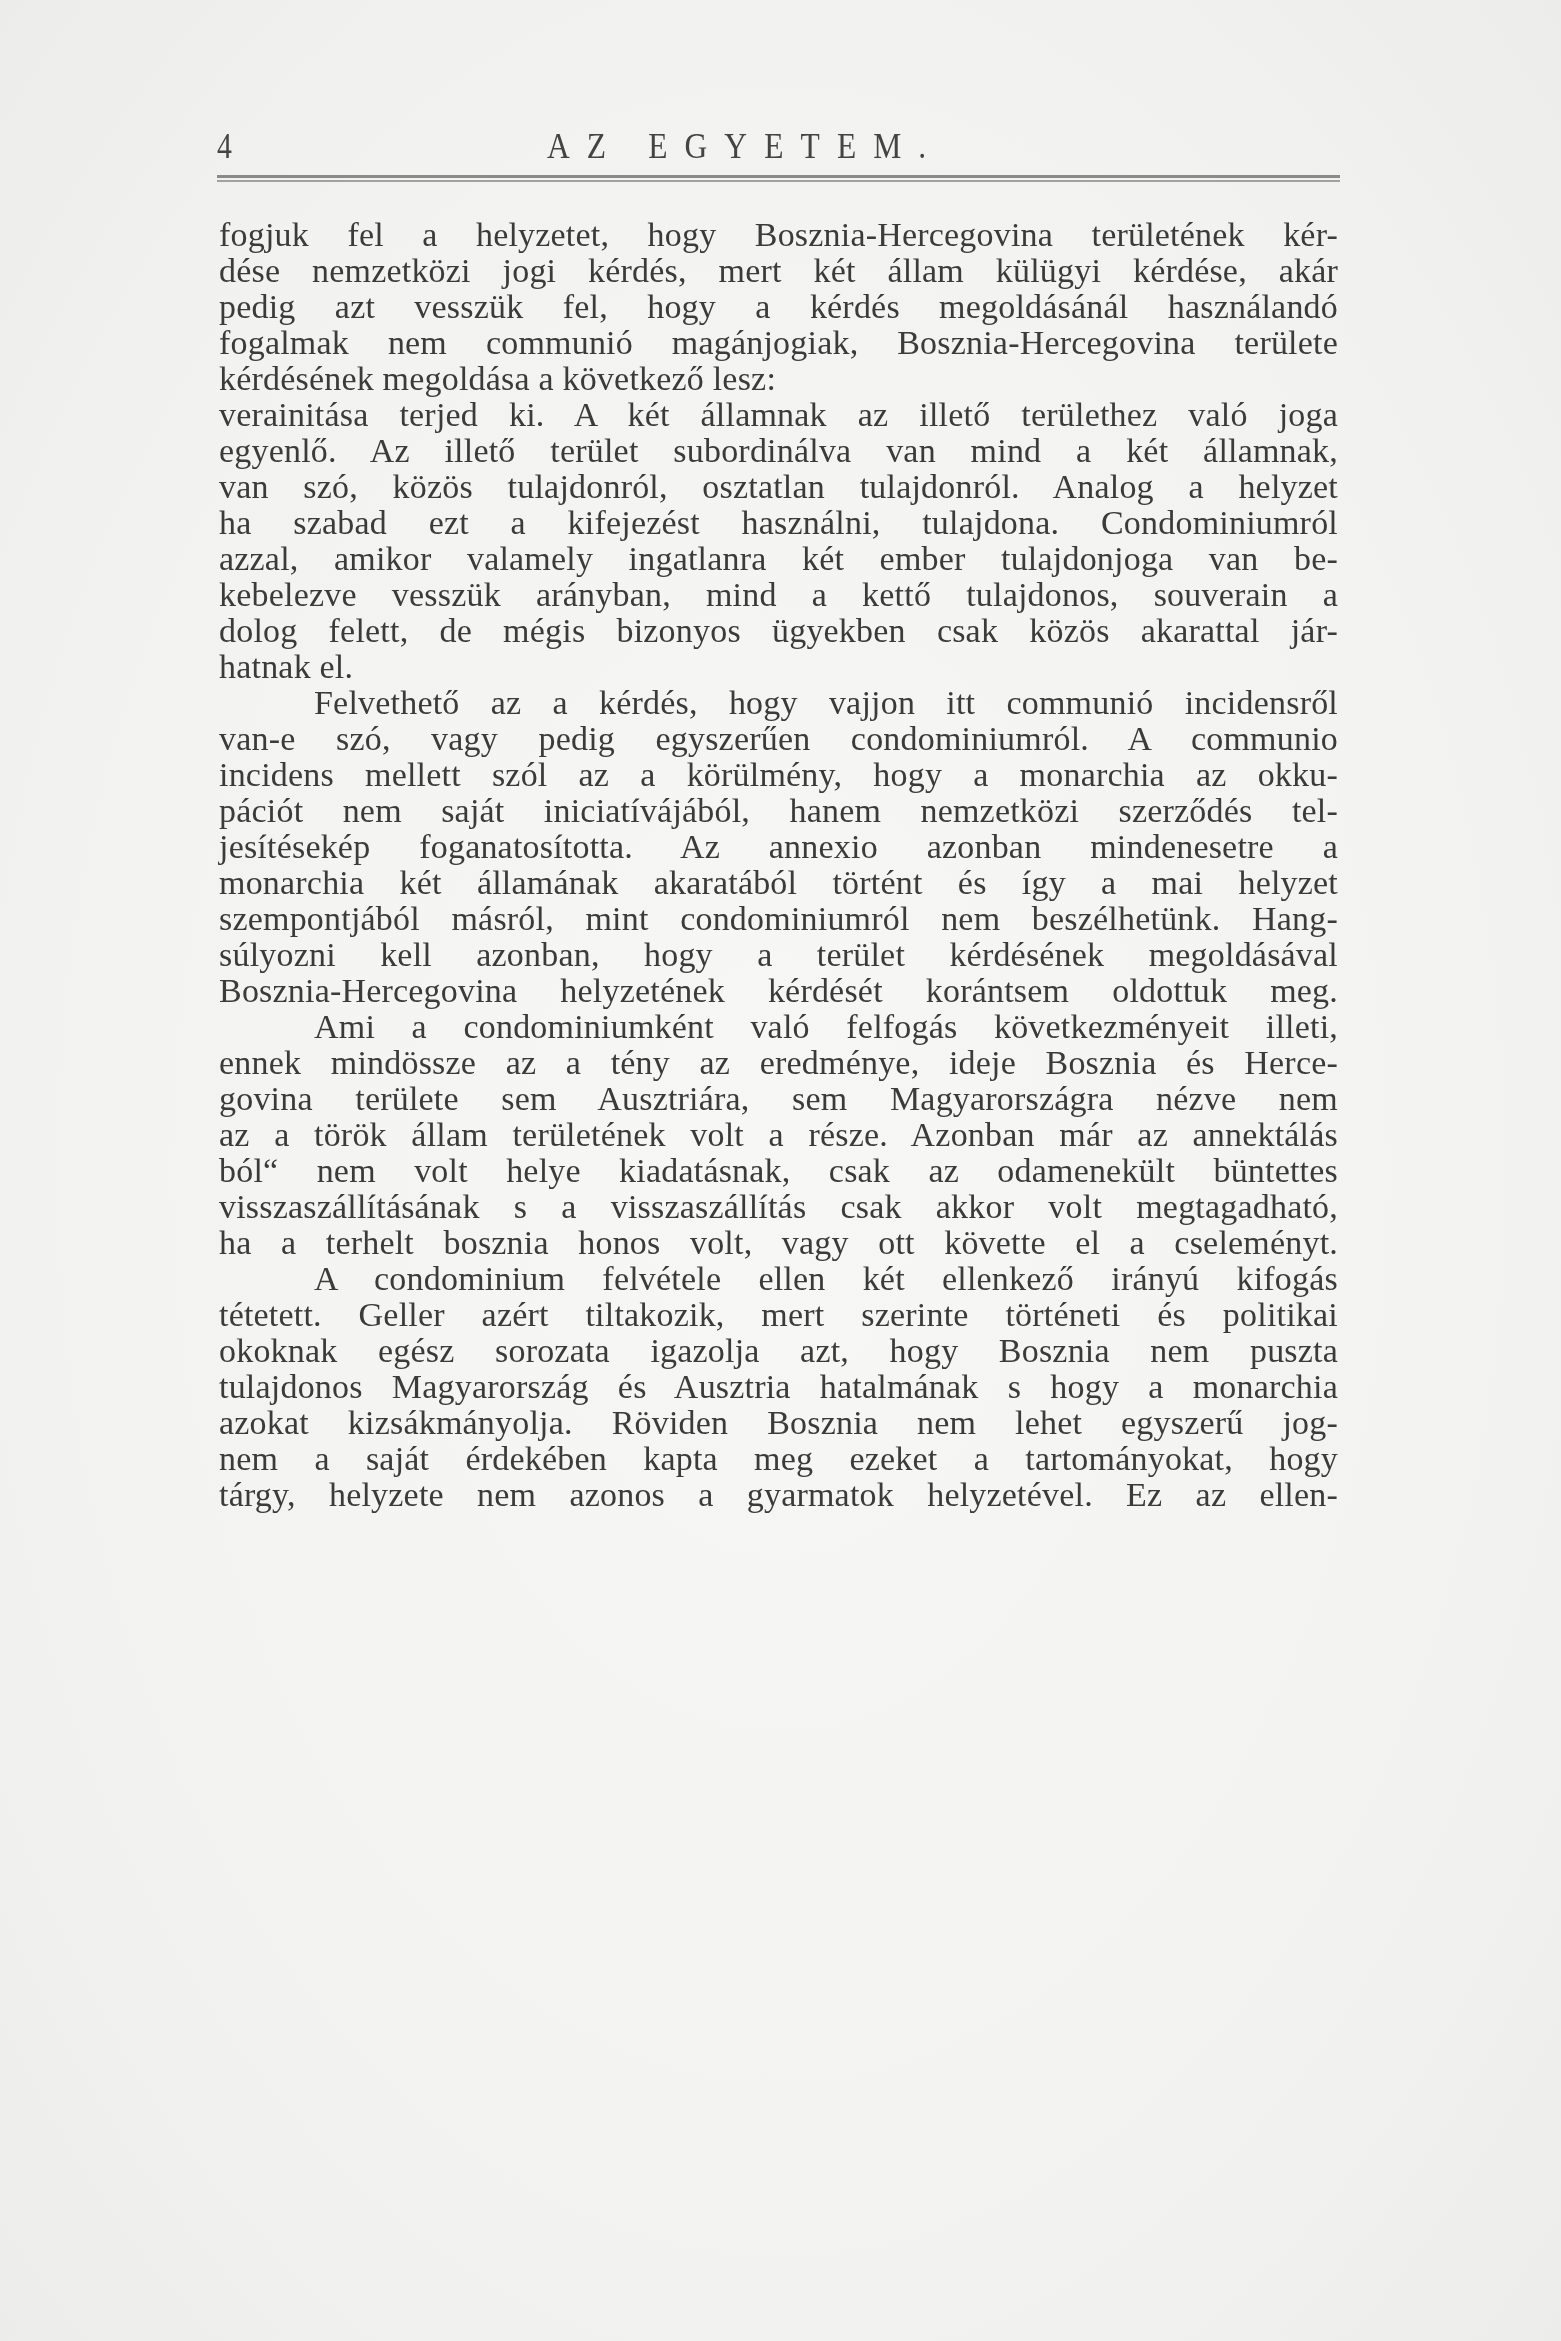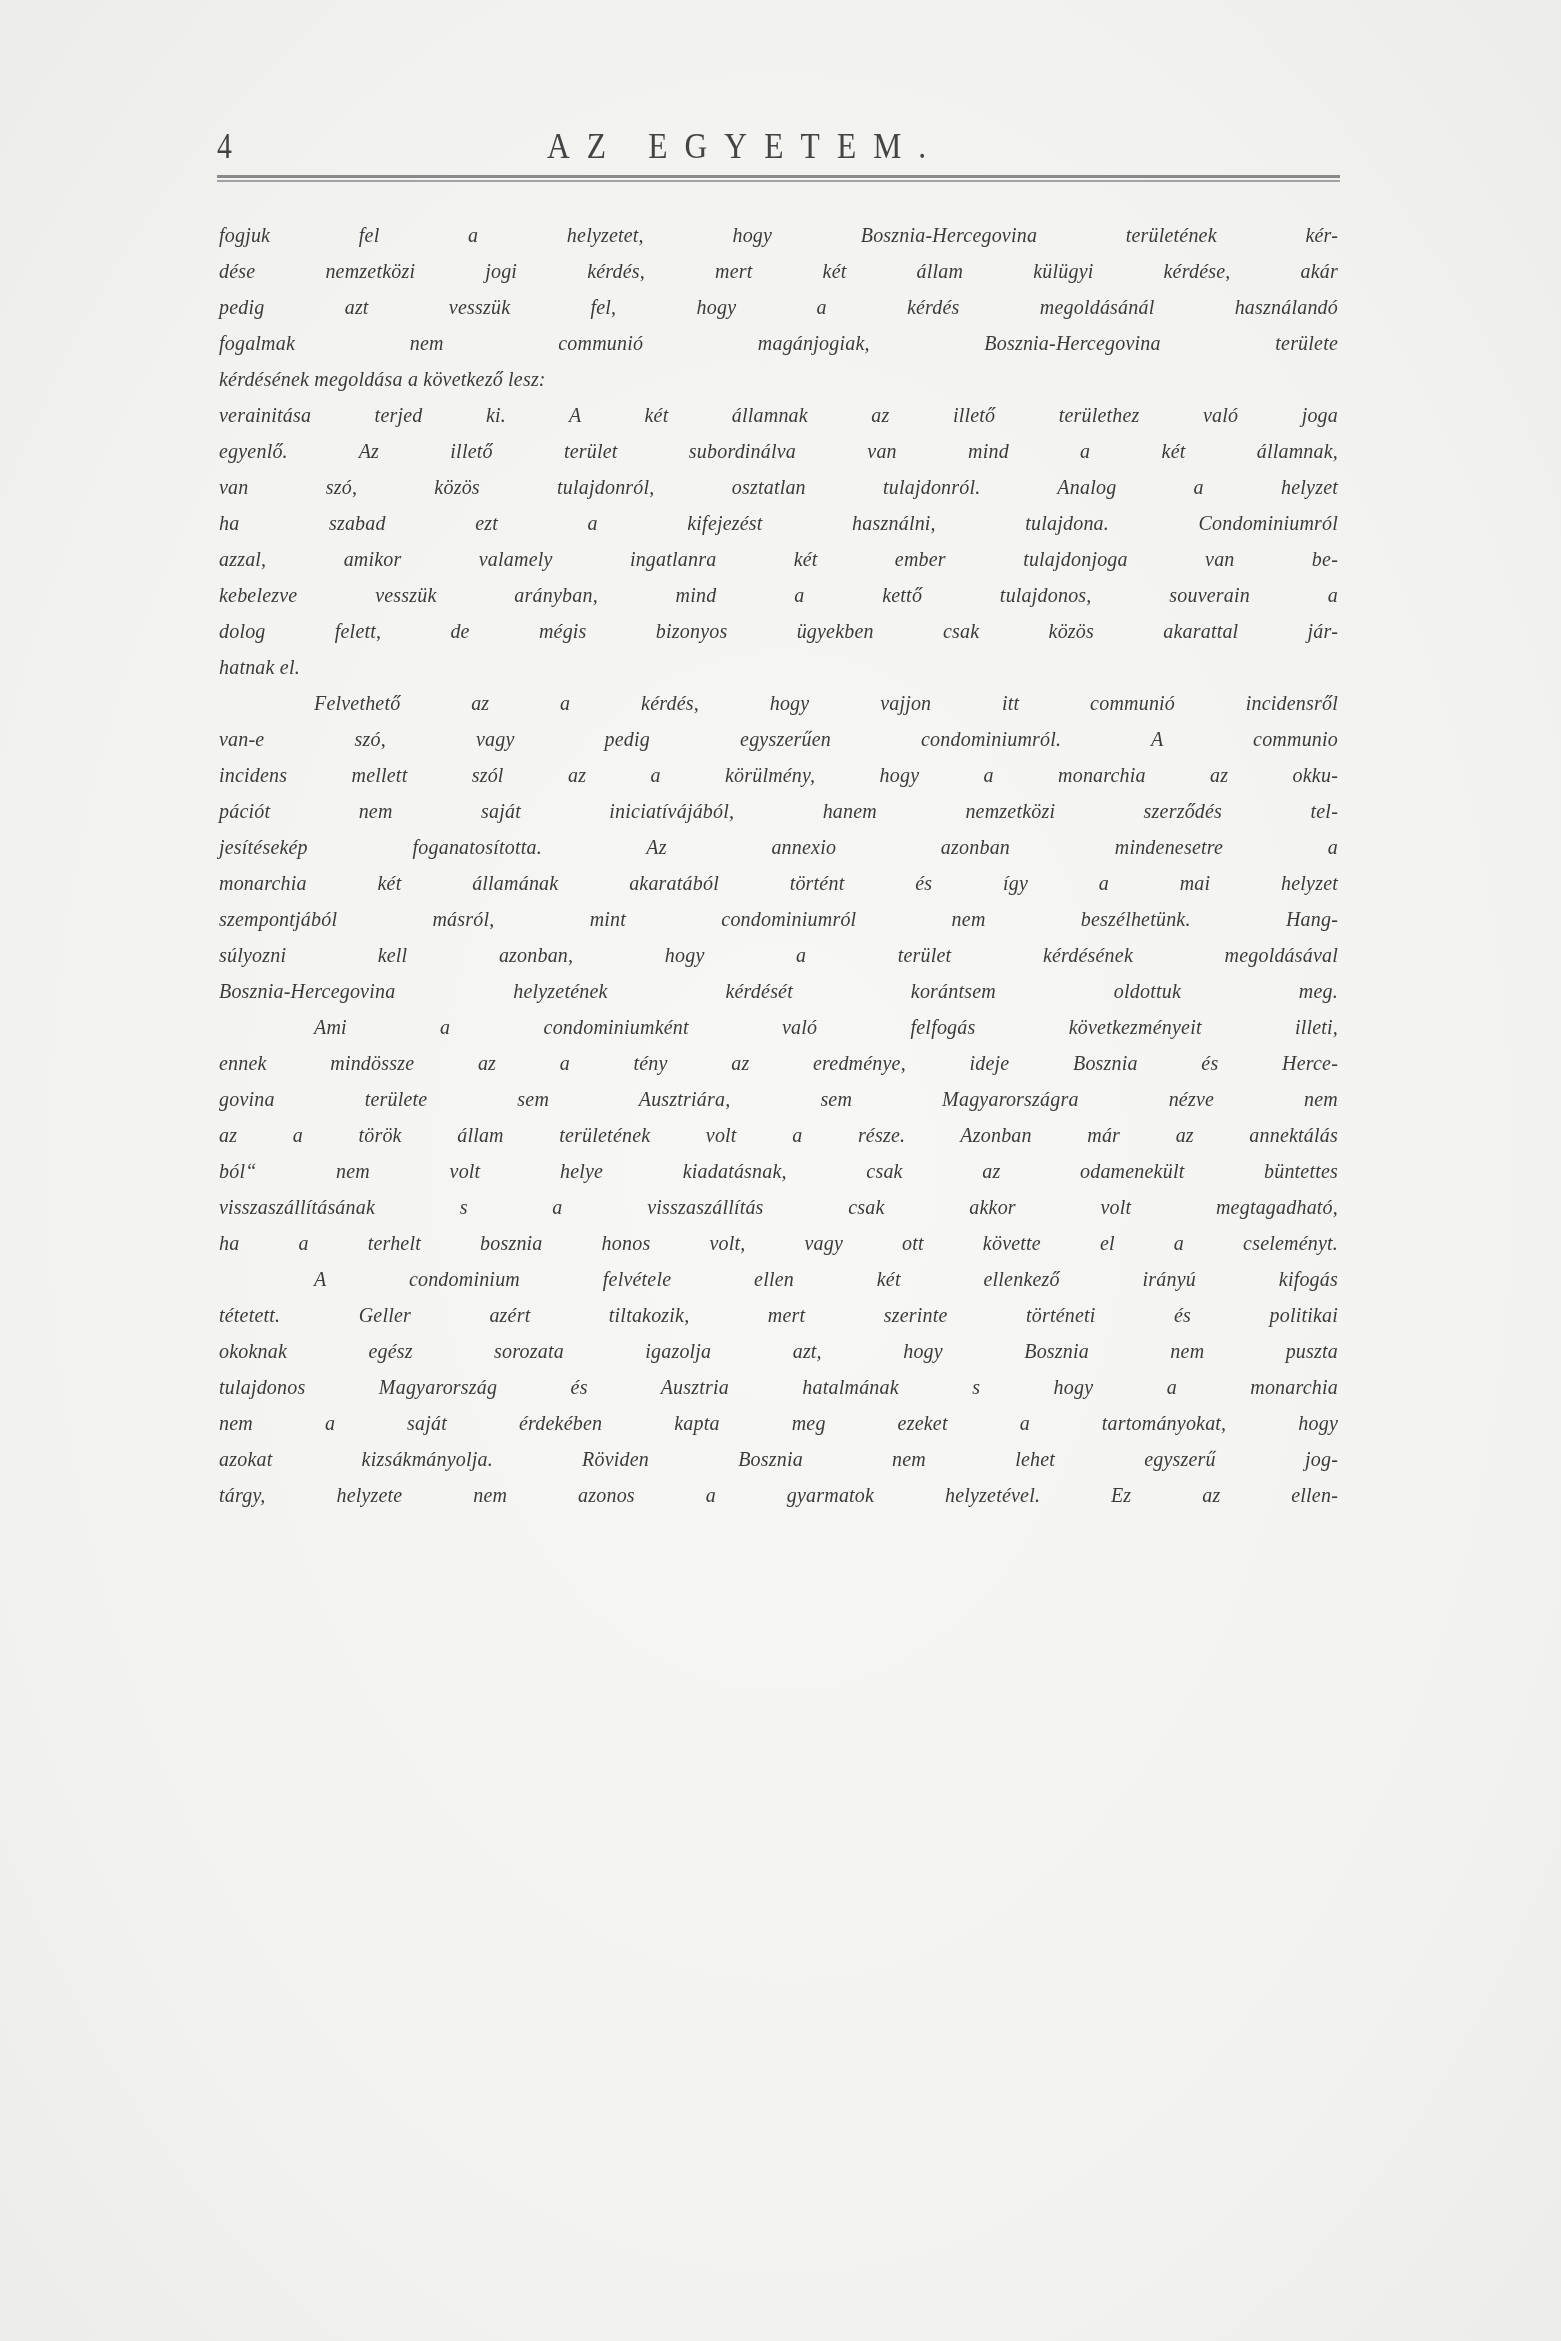--- a/index.html
+++ b/index.html
@@ -62,27 +62,26 @@
     .body-text {
       position: absolute;
       left: 219px;
       top: 217px;
       width: 1119px;
     }
     .line {
       display: block;
       height: 36px;
       line-height: 36px;
-      font-size: 20px;
+      font-size: 34px;
       white-space: nowrap;
       text-align: justify;
       text-align-last: justify;
       color: #3b3b3b;
       letter-spacing: 0.2px;
-      font-style: italic;
     }
     .line.indent { padding-left: 95px; }
     .line.last { text-align-last: left; }
   </style>
 </head>
 <body>
 
 <div class="page">
   <div class="header">
     <span class="page-number">4</span>
@@ -118,18 +117,18 @@
       <span class="line">ennek mindössze az a tény az eredménye, ideje Bosznia és Herce-</span>
       <span class="line">govina területe sem Ausztriára, sem Magyarországra nézve nem</span>
       <span class="line">az a török állam területének volt a része. Azonban már az annektálás</span>
       <span class="line">ból“ nem volt helye kiadatásnak, csak az odamenekült büntettes</span>
       <span class="line">visszaszállításának s a visszaszállítás csak akkor volt megtagadható,</span>
       <span class="line">ha a terhelt bosznia honos volt, vagy ott követte el a cseleményt.</span>
       <span class="line indent">A condominium felvétele ellen két ellenkező irányú kifogás</span>
       <span class="line">tétetett. Geller azért tiltakozik, mert szerinte történeti és politikai</span>
       <span class="line">okoknak egész sorozata igazolja azt, hogy Bosznia nem puszta</span>
       <span class="line">tulajdonos Magyarország és Ausztria hatalmának s hogy a monarchia</span>
+      <span class="line">azokat kizsákmányolja. Röviden Bosznia nem lehet egyszerű jog-</span>
       <span class="line">nem a saját érdekében kapta meg ezeket a tartományokat, hogy</span>
-      <span class="line">azokat kizsákmányolja. Röviden Bosznia nem lehet egyszerű jog-</span>
       <span class="line">tárgy, helyzete nem azonos a gyarmatok helyzetével. Ez az ellen-</span>
     </div>
 </div>
 
 
 </body></html>

